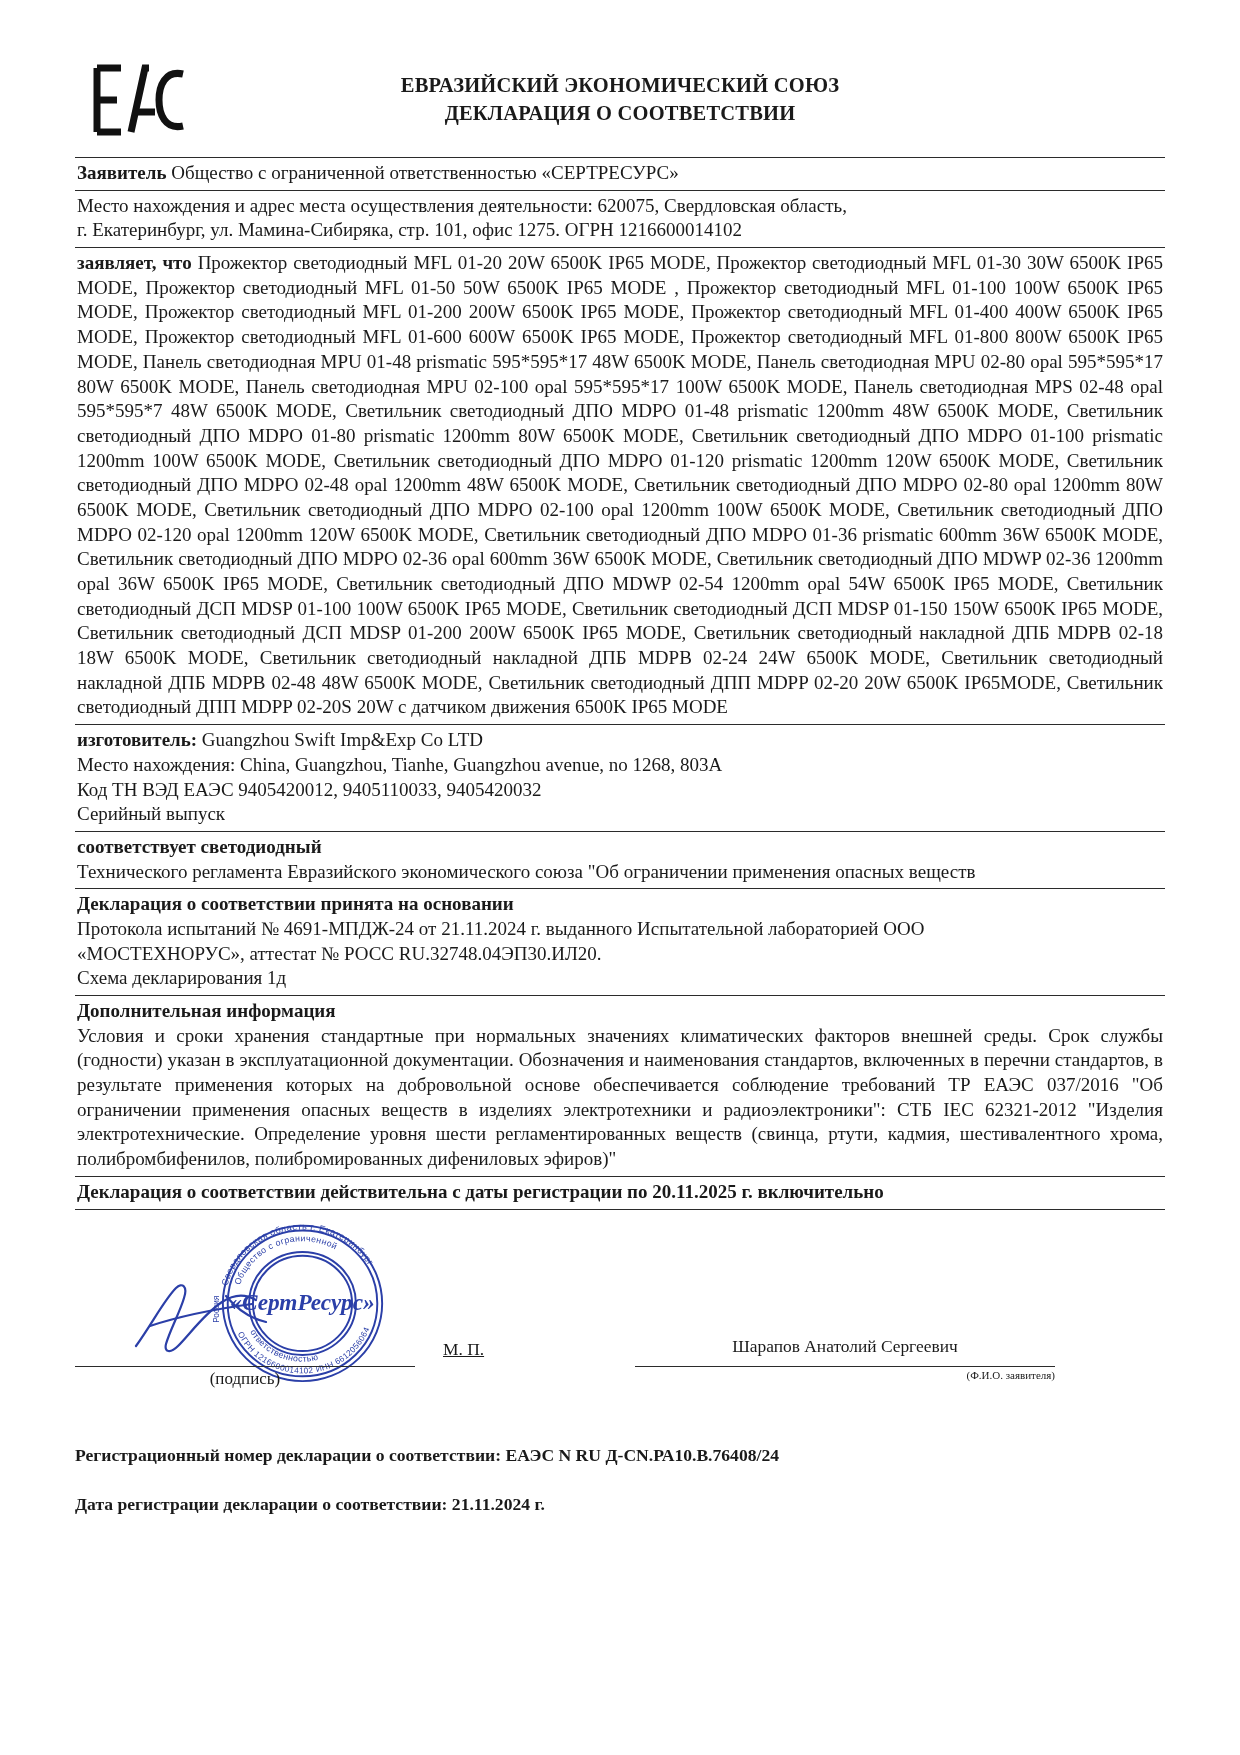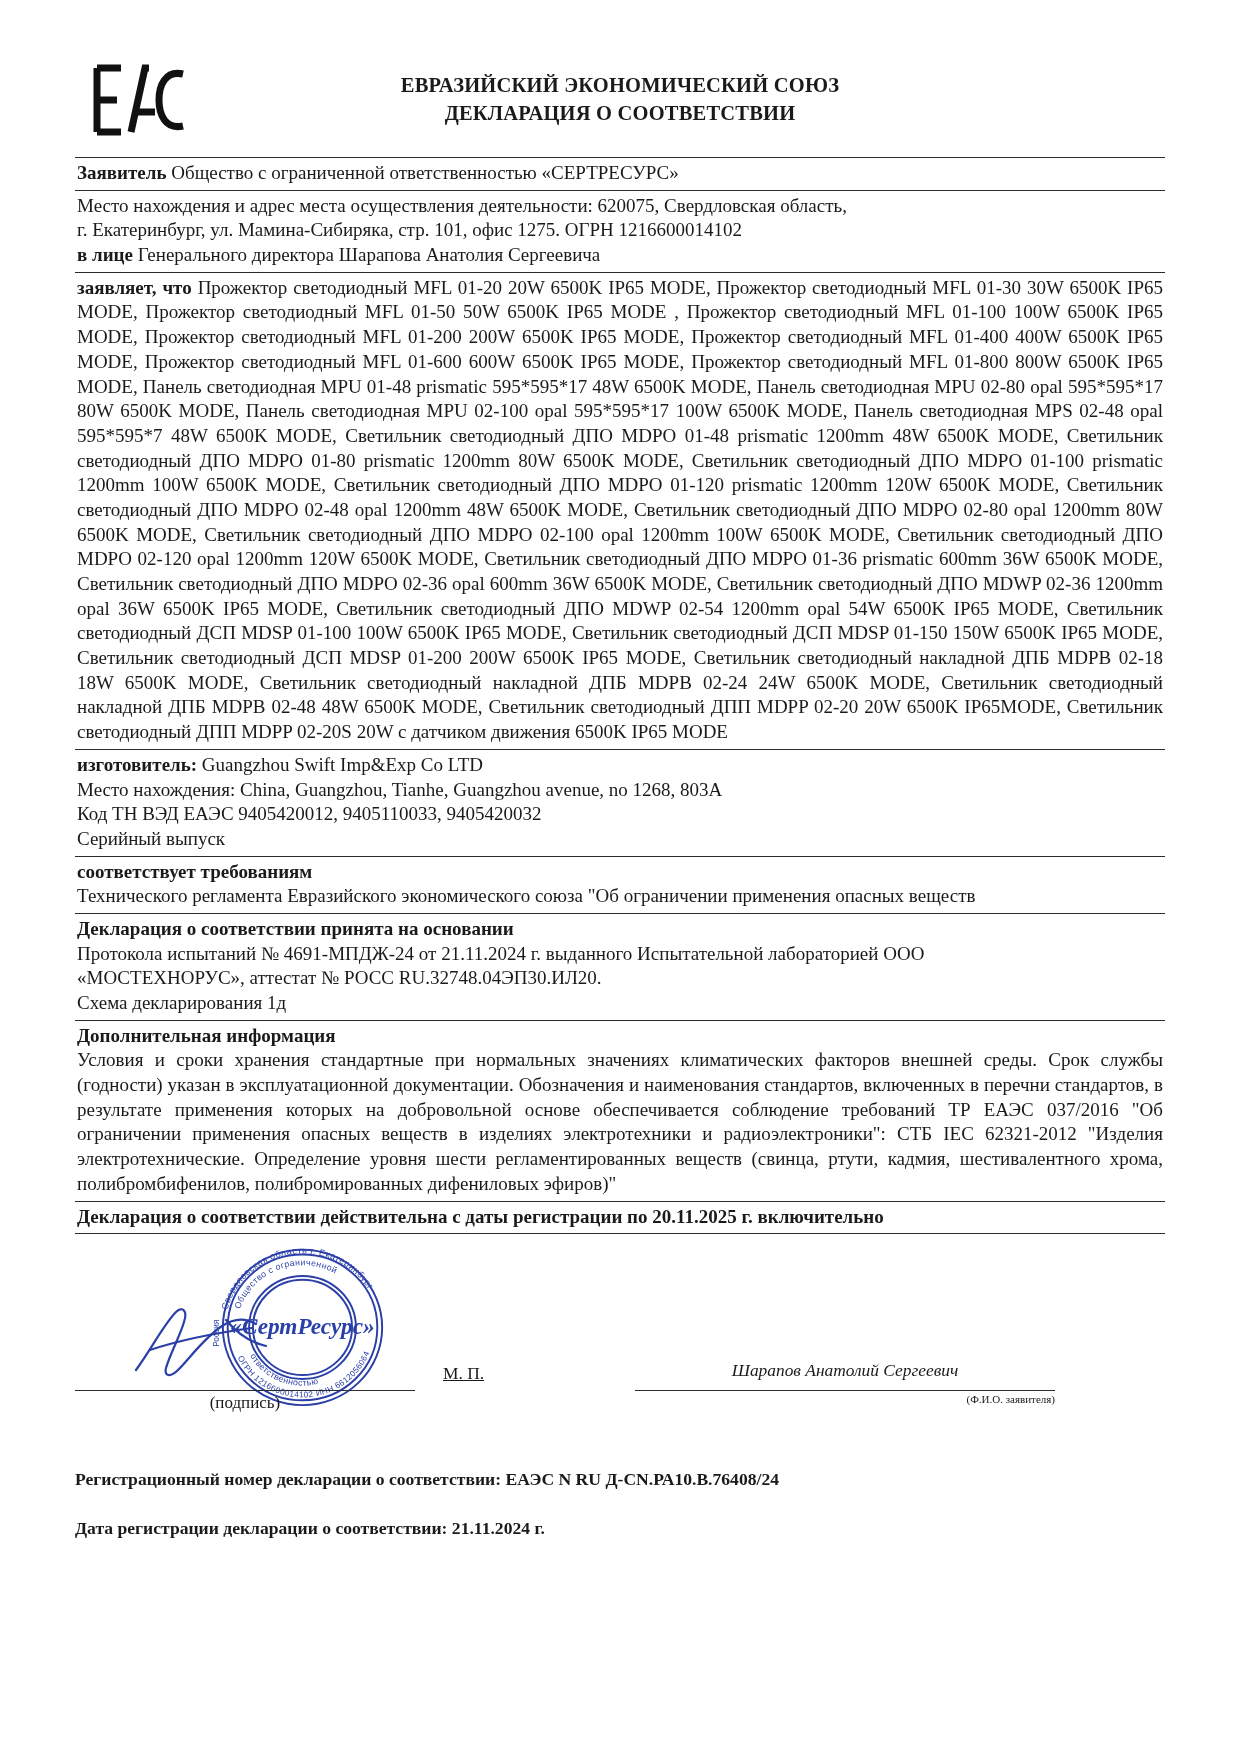--- a/index.html
+++ b/index.html
@@ -122,21 +122,20 @@
     width: 420px;
     border-top: 1px solid #2b2b2b;
   }
   .sig-name-right {
     position: absolute;
     left: 560px;
     top: 122px;
     width: 420px;
     text-align: center;
     font-size: 17.4px;
-    font-style: italic;
   }
   .sig-cap-right {
     position: absolute;
     left: 560px;
     top: 155px;
     width: 420px;
     text-align: right;
     font-size: 11px;
   }
 
@@ -183,24 +182,20 @@
     <div class="block">
       <span class="b">Заявитель</span>
       <span>Общество с ограниченной ответственностью «СЕРТРЕСУРС»</span>
     </div>
 
     <div class="rule"></div>
 
     <div class="block">
       <div>Место нахождения и адрес места осуществления деятельности: 620075, Свердловская область,</div>
       <div>г. Екатеринбург, ул. Мамина-Сибиряка, стр. 101, офис 1275. ОГРН 1216600014102</div>
-      <div>
-        <span class="b">в лице</span>
-        <span>Генерального директора Шарапова Анатолия Сергеевича</span>
-      </div>
     </div>
 
     <div class="rule"></div>
 
     <div class="block justify">
       <span class="b">заявляет, что</span>
       <span>Прожектор светодиодный MFL 01-20 20W 6500K IP65 MODE, Прожектор светодиодный MFL 01-30 30W 6500K IP65 MODE, Прожектор светодиодный MFL 01-50 50W 6500K IP65 MODE , Прожектор светодиодный MFL 01-100 100W 6500K IP65 MODE, Прожектор светодиодный MFL 01-200 200W 6500K IP65 MODE, Прожектор светодиодный MFL 01-400 400W 6500K IP65 MODE, Прожектор светодиодный MFL 01-600 600W 6500K IP65 MODE, Прожектор светодиодный MFL 01-800 800W 6500K IP65 MODE, Панель  светодиодная MPU 01-48 prismatic 595*595*17 48W 6500K MODE, Панель светодиодная MPU 02-80 opal 595*595*17 80W 6500K MODE, Панель светодиодная MPU 02-100 opal 595*595*17 100W 6500K MODE, Панель светодиодная MPS 02-48 opal 595*595*7 48W 6500K MODE, Светильник светодиодный ДПО MDPO 01-48 prismatic 1200mm 48W 6500K MODE, Светильник светодиодный ДПО MDPO 01-80 prismatic 1200mm 80W 6500K MODE, Светильник светодиодный ДПО MDPO 01-100 prismatic 1200mm 100W 6500K MODE, Светильник светодиодный ДПО MDPO 01-120 prismatic 1200mm 120W 6500K MODE, Светильник светодиодный ДПО MDPO 02-48 opal 1200mm 48W 6500K MODE, Светильник светодиодный ДПО MDPO 02-80 opal 1200mm 80W 6500K MODE, Светильник светодиодный ДПО MDPO 02-100 opal 1200mm 100W 6500K MODE, Светильник светодиодный ДПО MDPO 02-120 opal 1200mm 120W 6500K MODE, Светильник светодиодный ДПО MDPO 01-36 prismatic 600mm 36W 6500K MODE, Светильник светодиодный ДПО MDPO 02-36 opal 600mm 36W 6500K MODE, Светильник светодиодный ДПО MDWP 02-36 1200mm opal 36W 6500K IP65 MODE, Светильник  светодиодный ДПО MDWP 02-54 1200mm opal 54W 6500K IP65 MODE, Светильник светодиодный ДСП MDSP 01-100 100W 6500K IP65 MODE, Светильник светодиодный ДСП MDSP 01-150 150W 6500K IP65 MODE, Светильник светодиодный ДСП MDSP 01-200 200W 6500K IP65 MODE, Светильник светодиодный накладной ДПБ MDPB 02-18 18W 6500K MODE, Светильник светодиодный накладной ДПБ MDPB 02-24 24W 6500K MODE, Светильник светодиодный накладной ДПБ MDPB 02-48 48W 6500K MODE, Светильник светодиодный ДПП MDPP 02-20 20W 6500K IP65MODE, Светильник светодиодный ДПП MDPP 02-20S 20W с датчиком движения 6500K IP65 MODE</span>
     </div>
 
     <div class="rule"></div>
@@ -211,21 +206,21 @@
         <span>Guangzhou Swift Imp&amp;Exp Co LTD</span>
       </div>
       <div>Место нахождения: China, Guangzhou, Tianhe, Guangzhou avenue, no 1268, 803A</div>
       <div>Код ТН ВЭД ЕАЭС 9405420012, 9405110033, 9405420032</div>
       <div>Серийный выпуск</div>
     </div>
 
     <div class="rule"></div>
 
     <div class="block">
-      <div class="b">соответствует требованиям</div>
+      <div class="b">соответствует светодиодный</div>
       <div>Технического регламента Евразийского экономического союза "Об ограничении применения опасных веществ</div>
     </div>
 
     <div class="rule"></div>
 
     <div class="block">
       <div class="b">Декларация о соответствии принята на основании</div>
       <div>Протокола испытаний № 4691-МПДЖ-24 от 21.11.2024 г. выданного Испытательной лабораторией ООО</div>
       <div>«МОСТЕХНОРУС», аттестат № РОСС RU.32748.04ЭП30.ИЛ20.</div>
       <div>Схема декларирования 1д</div>

